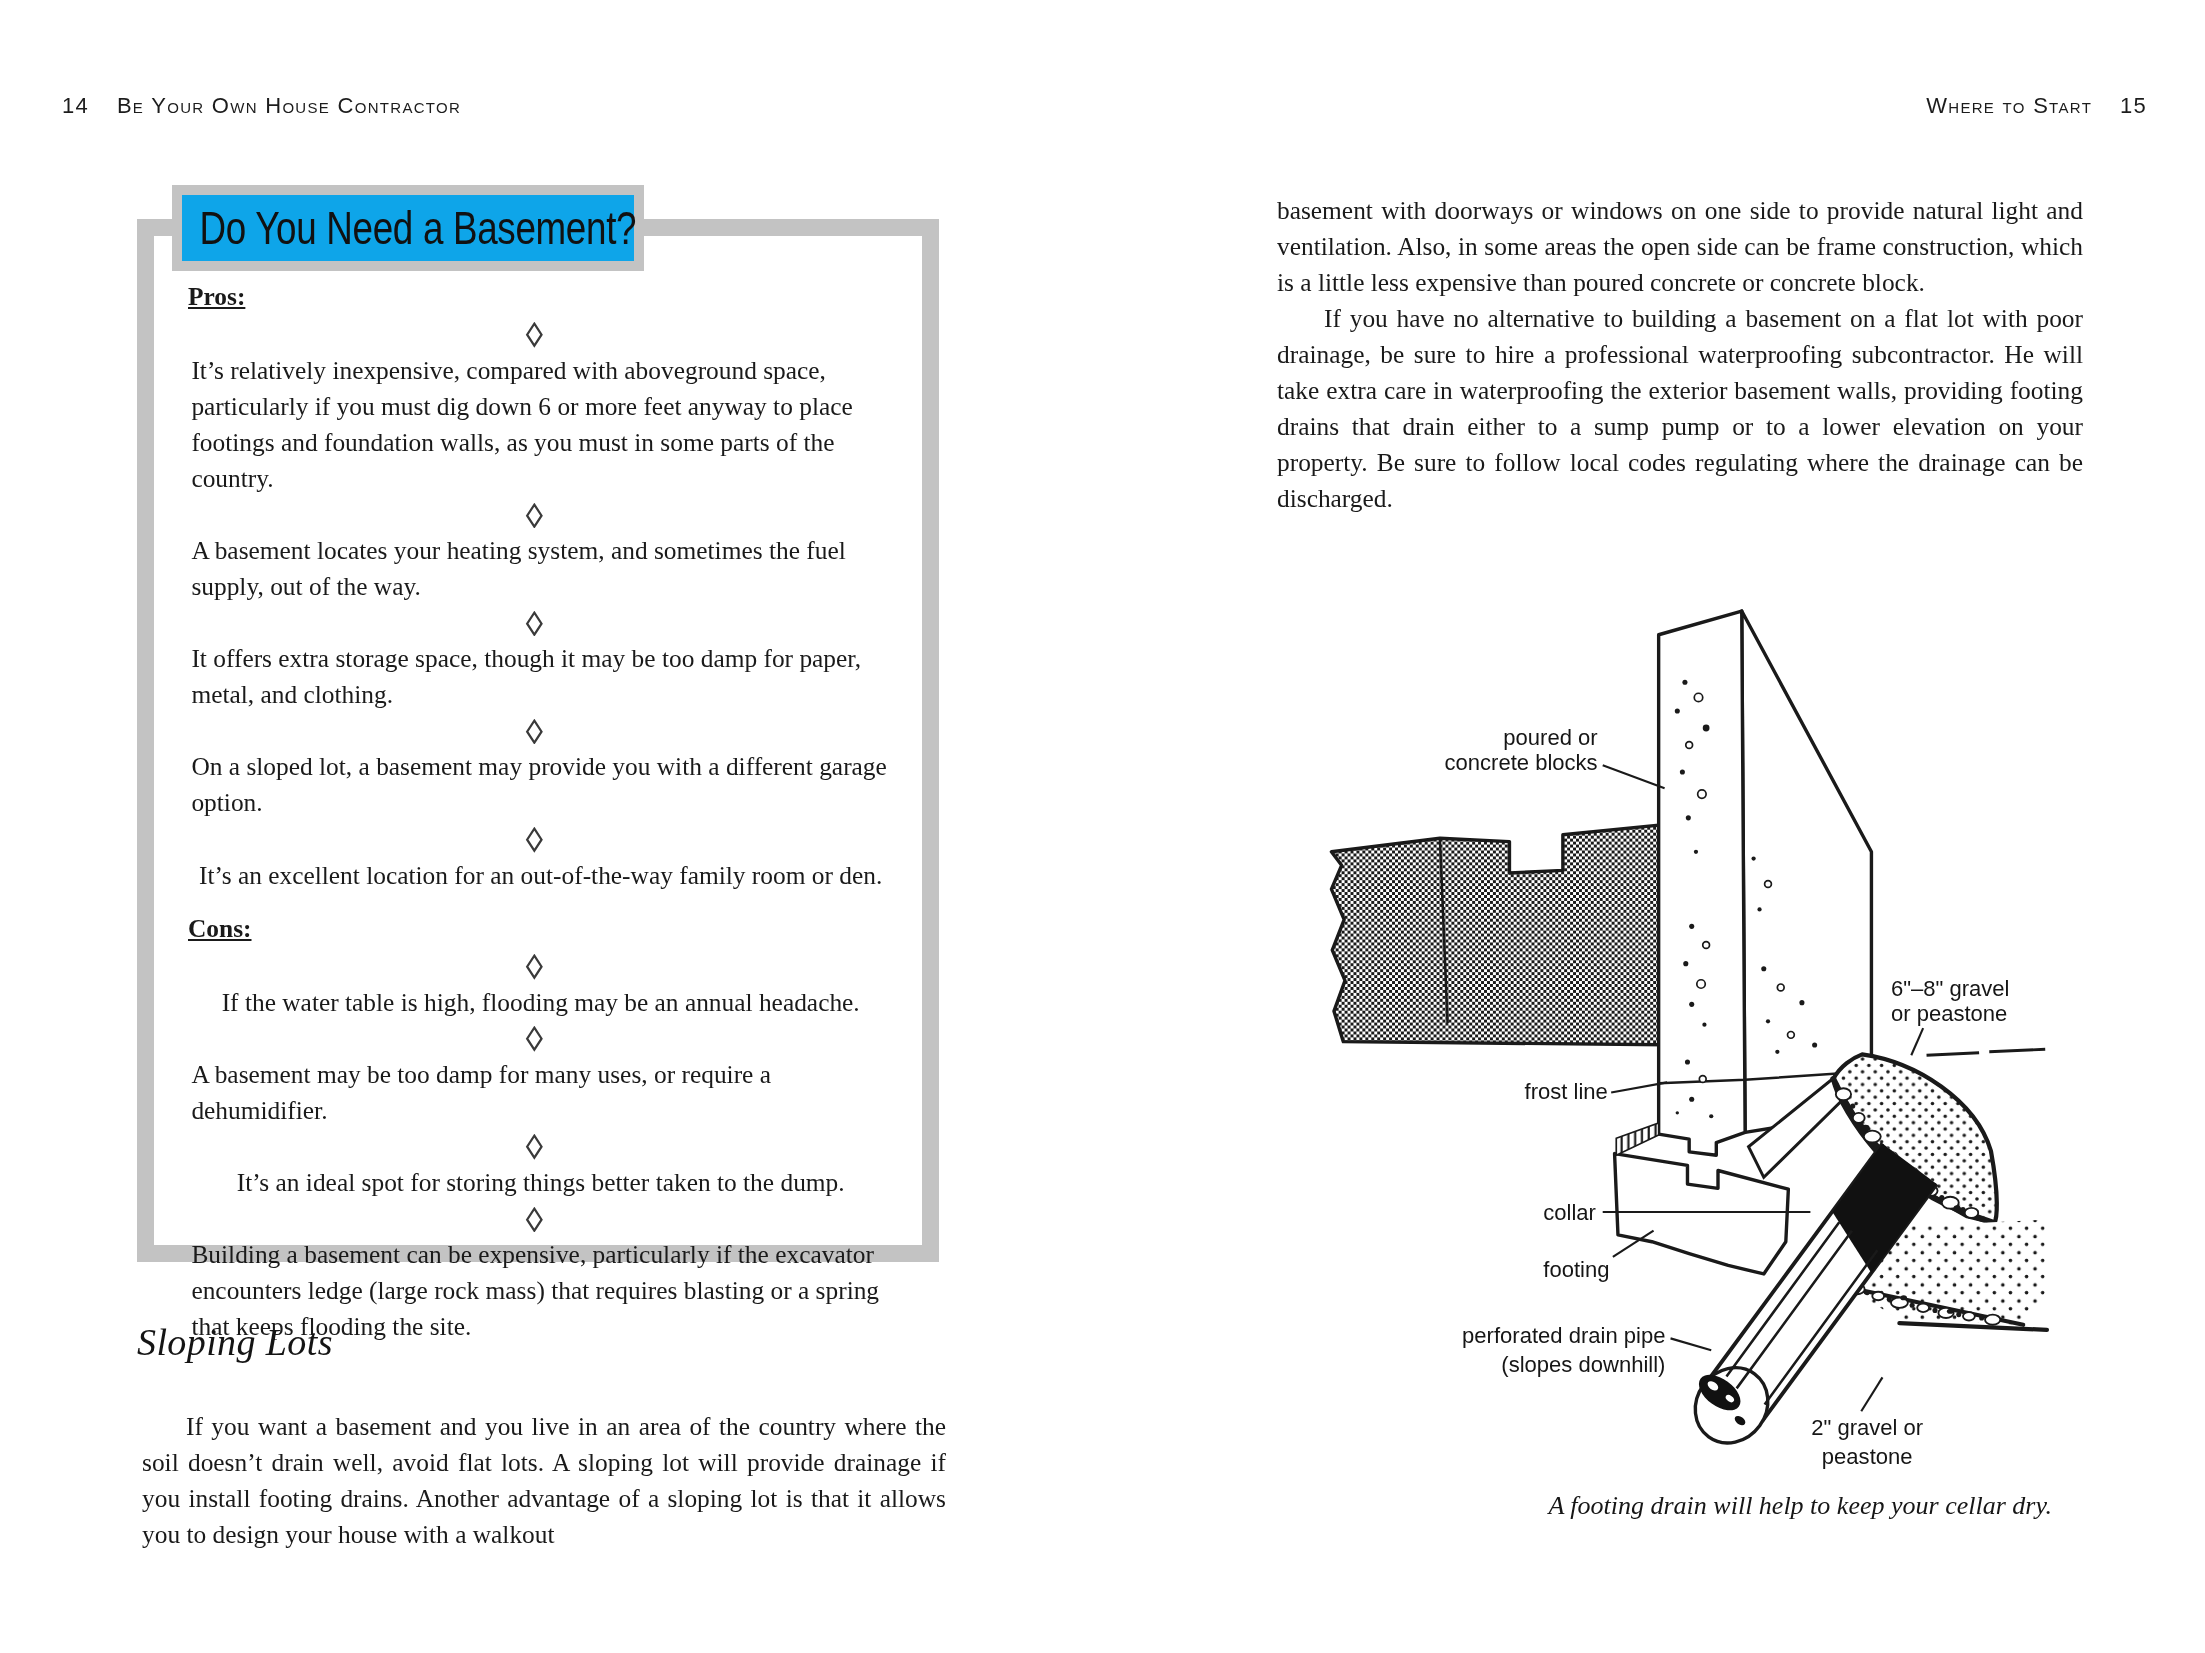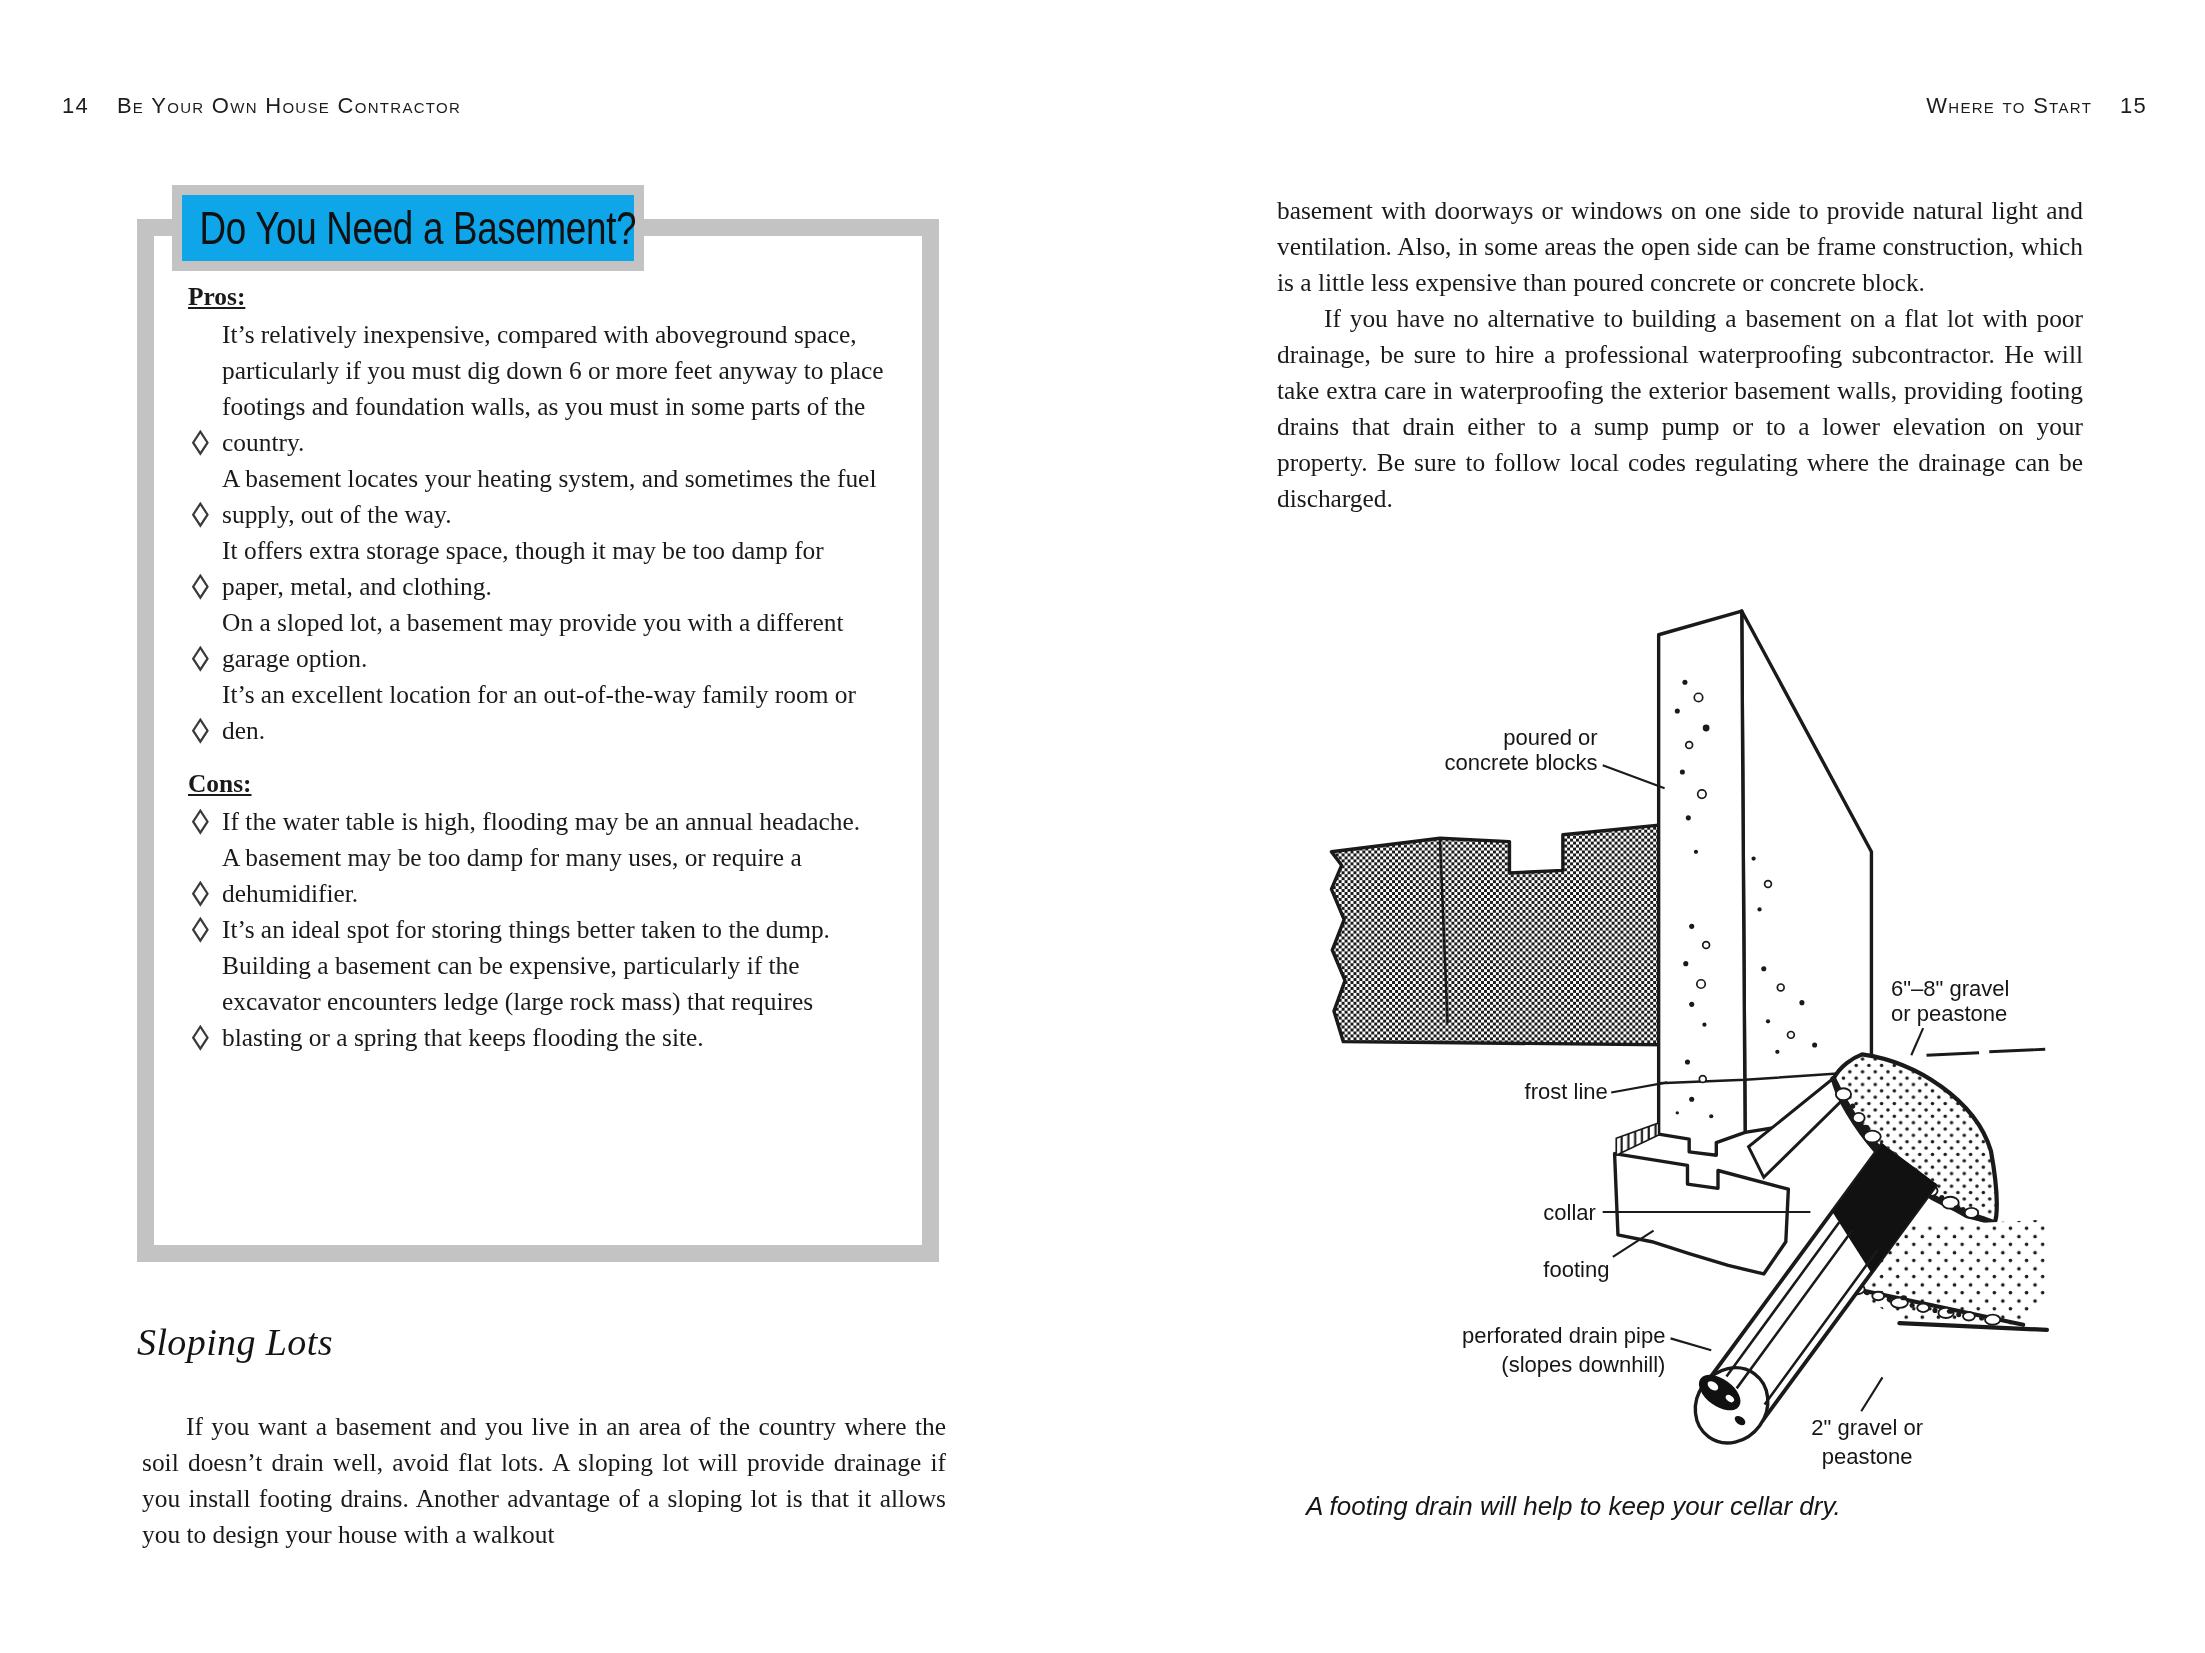--- a/index.html
+++ b/index.html
@@ -21,39 +21,39 @@
   .feature-box-inner{padding:42px 32px 0 34px;}
   .feature-title-box{position:absolute;left:172px;top:185px;width:472px;height:86px;
     border:10.2px solid #c3c3c3;background:#0ea5e9;box-sizing:border-box;z-index:3;
     display:flex;align-items:center;}
   .feature-title{font-family:"Liberation Sans",sans-serif;font-size:46px;font-weight:400;
     letter-spacing:-0.4px;white-space:nowrap;transform:scaleX(0.80);transform-origin:left center;
     padding-left:22px;color:#111;}
   .box-intro{font-size:25.4px;line-height:36px;margin:0 0 17px 0;}
   .list-heading{font-size:25.4px;line-height:36px;font-weight:700;margin:0 0 1.7px 0;text-decoration:underline;}
   .dlist{margin:0 0 17px 0;}
-  .li{display:flex;align-items:flex-end;margin:0 0 0 3.4px;}
+  .li{display:flex;align-items:center;margin:0 0 0 3.4px;flex-direction:column;}
   .bullet{flex:0 0 18.7px;margin:6.8px 12px 0 0;}
   .li-text{font-size:25.4px;line-height:36px;}
 
   
   .section-heading{position:absolute;left:137px;top:1320px;font-style:italic;
     font-size:38px;letter-spacing:0.4px;color:#141414;}
   .section-para{position:absolute;left:142px;top:1383px;width:804px;font-size:25.4px;
     line-height:36px;text-align:justify;text-indent:44px;}
 
   
   .right-text{position:absolute;left:1277px;top:192px;width:806px;font-size:25.4px;line-height:36px;}
   .right-text p{margin:0;text-align:justify;}
   .right-text p.indent{text-indent:47px;}
 
   
   .figure-wrap{position:absolute;left:1306px;top:604px;width:746px;height:916px;}
-  .figure-caption{position:absolute;left:1306px;top:1491px;width:746px;text-align:left;
-    font-family:Liberation Sans, sans-serif;font-style:italic;font-size:26px;color:#161616;}
+  .figure-caption{position:absolute;left:1306px;top:1491px;width:746px;text-align:right;
+    font-family:Liberation Serif, serif;font-style:italic;font-size:26px;color:#161616;}
   svg text{font-family:"Liberation Sans",sans-serif;font-size:26px;fill:#161616;}
 </style>
 </head>
 <body>
 
 <div id="canvas">
 
   <div class="running-head rh-left">
     <span class="rh-num">14</span>
     <span class="rh-title">Be Your Own House Contractor</span>

